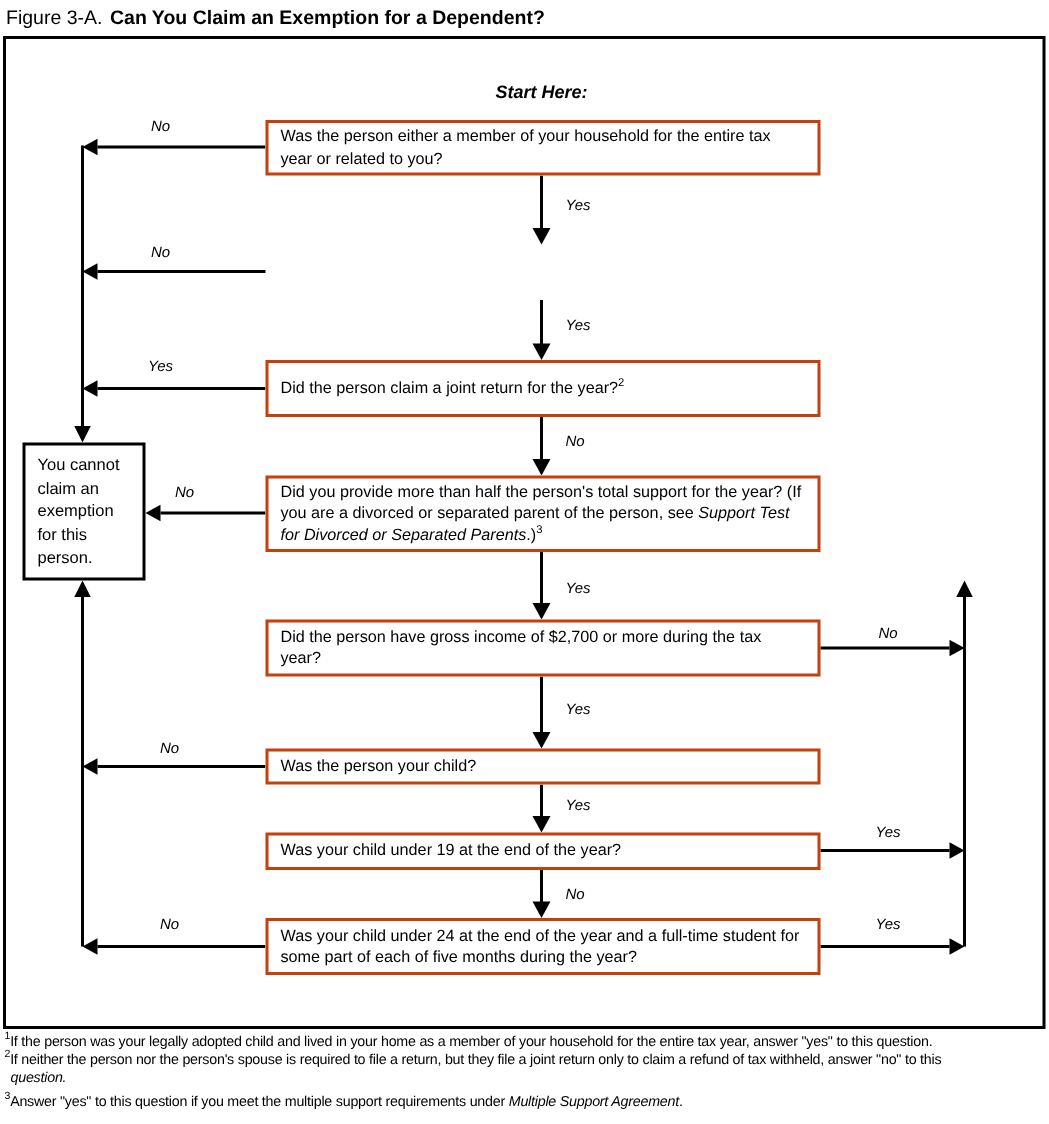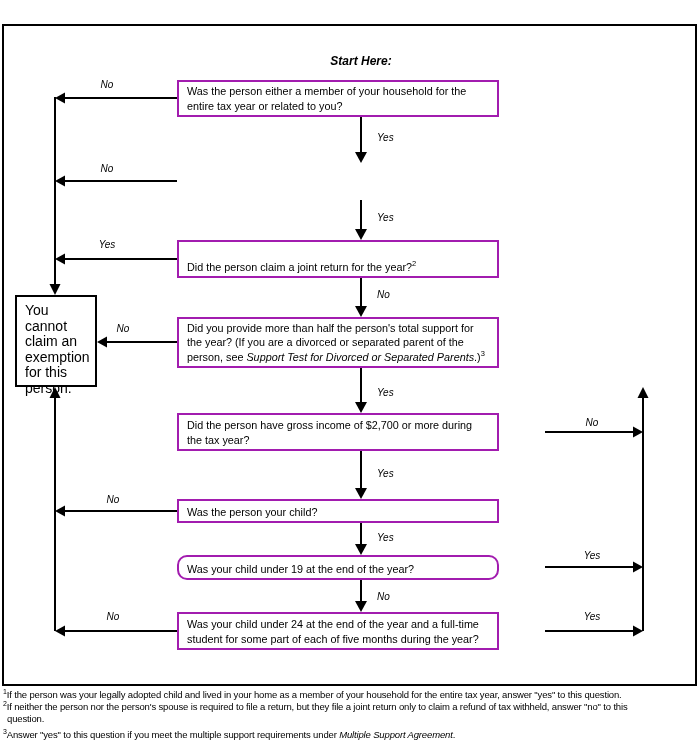--- a/index.html
+++ b/index.html
@@ -12,54 +12,57 @@
   .title .title-bold{font-weight:700;}
   .frame{position:absolute;left:2px;top:24px;width:691px;height:658px;border:2px solid #000;}
   svg.connectors{position:absolute;left:0;top:0;pointer-events:none;}
   svg.connectors line{stroke:#000;stroke-width:2;}
   svg.connectors polygon{fill:#000;stroke:none;}
   .start-label{
     position:absolute;left:361px;top:54px;transform:translateX(-50%);
     font-style:italic;font-weight:700;font-size:12px;white-space:nowrap;
   }
   .qbox{
-    position:absolute;left:177px;width:322px;border:2px solid #a21caf;background:#fff;
-    box-sizing:border-box;display:flex;align-items:flex-end;
+    position:absolute;left:177px;width:370px;border:2px solid #c2410c;background:#fff;
+    box-sizing:border-box;display:flex;align-items:center;
     font-size:10.8px;line-height:14.5px;padding:2px 8px 2px 8px;
   }
   .qbox sup{font-size:7.5px;vertical-align:super;line-height:0;}
   .q1{top:80px;height:37px;}
   .q2{top:163px;height:37px;}
   .q3{top:240px;height:38px;}
   .q4{top:317px;height:51px;}
   .q5{top:413px;height:38px;}
   .q6{top:499px;height:24px;}
-  .q7{top:555px;height:25px;border-radius:10px;}
+  .q7{top:555px;height:25px;}
   .q8{top:612px;height:38px;}
   .obox{
     position:absolute;border:2px solid #000;background:#fff;box-sizing:border-box;
-    font-size:14px;line-height:15.5px;padding:6px 6px 0 8px;
+    font-size:11px;line-height:15.5px;padding:6px 6px 0 8px;
   }
   .cannot-box{left:15px;top:295px;width:82px;height:92px;}
   .can-box{left:603px;top:296px;width:80px;height:91px;}
   .elabel{position:absolute;font-style:italic;font-size:10px;white-space:nowrap;text-align:center;}
   .elabel.ctr{transform:translateX(-50%);}
   .footnotes{position:absolute;left:3px;top:0;width:696px;font-size:9.5px;letter-spacing:-0.15px;line-height:12px;}
   .fn{position:absolute;left:0;width:696px;white-space:nowrap;}
   .fn sup{font-size:7px;vertical-align:super;line-height:0;}
-  .fn .fn-cont{display:block;margin-left:4px;}
+  .fn .fn-cont{display:block;margin-left:4px;font-style:italic;}
   .fn-1{top:689px;}
   .fn-2{top:701px;}
   .fn-3{top:729px;}
 </style>
 </head>
 <body>
 
 <div class="canvas">
 
+  <div class="title">
+    <span class="title-prefix">Figure 3-A.</span><span class="title-bold">Can You Claim an Exemption for a Dependent?</span>
+  </div>
 
   <div class="frame"></div>
 
   <svg class="connectors" width="699" height="749" viewBox="0 0 699 749">
 
     <g>
         <line x1="361" y1="117" x2="361" y2="153"></line>
         <polygon points="355,152 367,152 361,163"></polygon>
       </g>
     <g>

